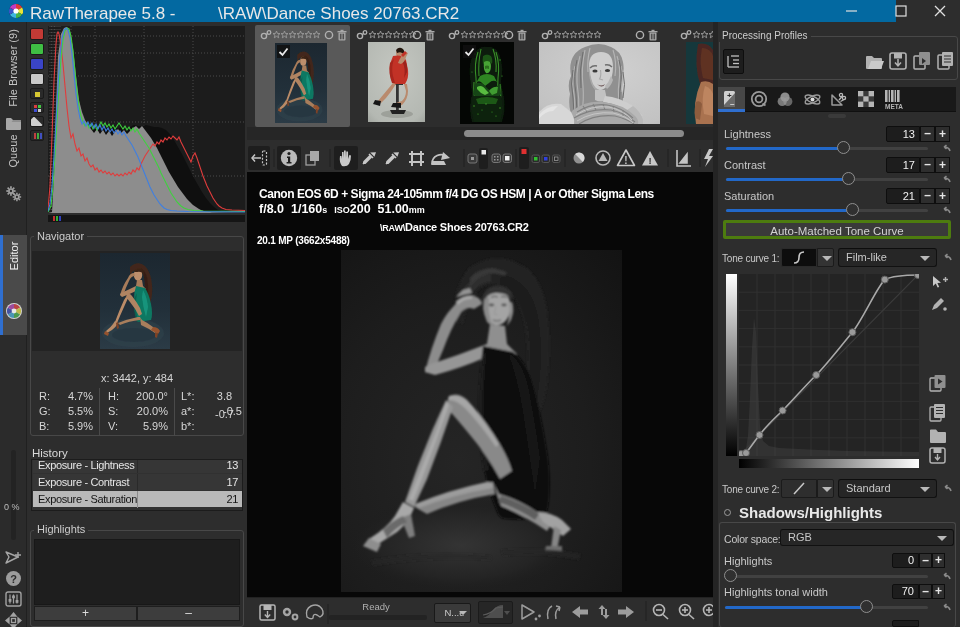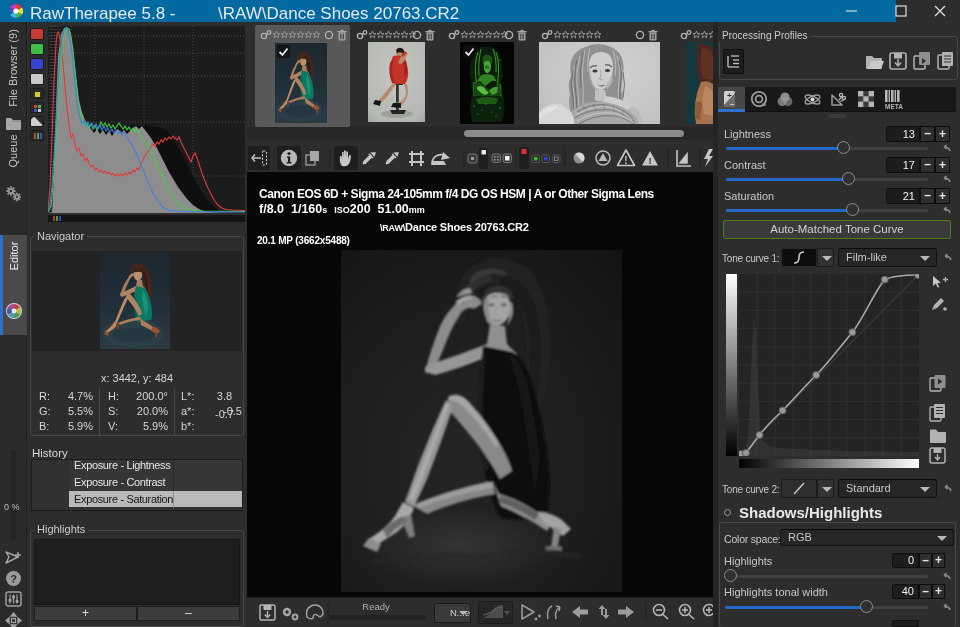--- a/index.html
+++ b/index.html
@@ -10,21 +10,21 @@
 
 #titlebar { top:0; left:0; width:896px; height:22px; background:#0369a1; color:#e8e8e8; font-size:17px; }
 
 #sidebar { top:22px; left:0; width:27px; height:605px; background:#2b2b2b; border-right:1px solid #202020; }
 .vtext { position:absolute; color:#c4c4c4; font-size:11px; white-space:nowrap; transform:rotate(-90deg); transform-origin:center; }
 
 #leftpanel { top:22px; left:27px; width:220px; height:566px; background:#2d2d2d; }
 .frame { position:absolute; border:1px solid #484848; border-radius:3px; }
 .frame-label { position:absolute; background:#2d2d2d; padding:0 3px; color:#cccccc; font-size:11px; line-height:12px; }
 
-.hrow { position:absolute; left:6px; width:206px; height:16px; background:#363636; color:#e6e6e6; font-size:11px; line-height:16px; letter-spacing:-0.35px;margin-left:36px; }
+.hrow { position:absolute; left:6px; width:206px; height:16px; background:#363636; color:#e6e6e6; font-size:11px; line-height:16px; letter-spacing:-0.35px; }
 .hrow .val { position:absolute; right:4px; }
 .hrow .nm { position:absolute; left:5px; }
 
 #center { top:22px; left:247px; width:466px; height:605px; background:#2d2d2d; }
 #filmstrip { position:absolute; top:0; left:0; width:466px; height:118px; background:#2d2d2d; border-bottom:2px solid #242424; }
 #toolbar { position:absolute; top:120px; left:0; width:466px; height:50px; background:#2d2d2d; }
 #imagearea { position:absolute; top:150px; left:0; width:466px; height:425px; background:#070707; }
 #bottombar { position:absolute; top:575px; left:0; width:466px; height:30px; background:#2d2d2d; border-top:1px solid #222; }
 
 #rsep { top:22px; left:713px; width:5px; height:605px; background:#242424; }
@@ -693,21 +693,21 @@
             <circle cx="40" cy="11" r="4.2"></circle>
             <circle cx="40" cy="11" r="1.7" fill="#2d2d2d"></circle>
             <circle cx="48" cy="16" r="3.4"></circle>
             <circle cx="48" cy="16" r="1.4" fill="#2d2d2d"></circle>
           </g>
         <path d="M60 16 Q58 8 64 5 Q71 2 75 8 Q78 13 73 16 L70 14 Q66 12 66 17 Q64 19 60 16 Z" fill="none" stroke="#a5a5a5" stroke-width="1.4"></path>
         <line x1="81" y1="3" x2="81" y2="23" stroke="#242424" stroke-width="1.5"></line>
         <text x="129" y="9" text-anchor="middle" font-family="Liberation Sans" font-size="9.5" fill="#b0b0b0">Ready</text>
         <rect x="82" y="14" width="98" height="5" rx="2" fill="#232323"></rect>
       </svg>
-      <div class="abs" style="left:187px;top:5px;width:37px;height:20px;background:#3a3a3a;border:1px solid #191919;border-radius:2px;color:#ccc;font-size:9.5px;line-height:18px;text-align:right;padding-left:4px">N...e <span style="position:absolute;right:3px;top:7px;width:0;height:0;border-left:4px solid transparent;border-right:4px solid transparent;border-top:4px solid #b9b9b9"></span></div>
+      <div class="abs" style="left:187px;top:5px;width:37px;height:20px;background:#3a3a3a;border:1px solid #191919;border-radius:2px;color:#ccc;font-size:9.5px;line-height:18px;text-align:center;padding-left:4px">N...e <span style="position:absolute;right:3px;top:7px;width:0;height:0;border-left:4px solid transparent;border-right:4px solid transparent;border-top:4px solid #b9b9b9"></span></div>
       <div class="abs" style="left:231px;top:3px;width:35px;height:23px;background:#262626;border:1px solid #1b1b1b;border-radius:2px">
         <svg width="33" height="21" viewBox="0 0 33 21">
             <path d="M4 16 Q10 14 14 8 Q18 3 24 3 L24 16 Z" fill="#4e4e4e"></path>
             <path d="M4 13 Q12 12 17 6 L24 5" stroke="#5a5a5a" stroke-width="1.2" fill="none"></path>
             <path d="M25 9 l6 0 -3 4 z" fill="#4e4e4e"></path>
           </svg>
       </div>
       <svg class="abs" style="left:273px;top:5px" width="120" height="20" viewBox="0 0 120 20">
         <path d="M2 2 L2 16 L14 9 Z" fill="none" stroke="#9c9c9c" stroke-width="1.5" stroke-linejoin="round"></path>
         <circle cx="16" cy="16" r="1.4" fill="#9c9c9c"></circle>
@@ -858,21 +858,21 @@
     <div class="valbox" style="left:168px;top:166px;width:34px;height:16px;line-height:14px;padding-right:4px">21</div>
     <div class="spin" style="left:202px;top:166px;width:15px;height:16px;line-height:13px">–</div>
     <div class="spin" style="left:217px;top:166px;width:15px;height:16px;line-height:14px">+</div>
     <div class="sliderline" style="left:8px;top:187px;width:202px"></div>
     <div class="sliderfill" style="left:8px;top:187px;width:127px"></div>
     <div class="knob" style="left:128px;top:181px"></div>
     <svg class="abs resetarrow" style="left:222px;top:184px" width="12" height="9" viewBox="0 0 12 9">
         <path d="M10 7 Q9 3 4 3 M4 3 L6.5 1 M4 3 L6.5 5" stroke="#8a8a8a" stroke-width="1.6" fill="none"></path>
       </svg>
 
-    <div class="abs" style="left:5px;top:198px;width:228px;height:19px;background:#3a3a3a;border:1px solid #4d7c0f;border-radius:2px;color:#d2d2d2;font-size:11.5px;text-align:center;line-height:17px">Auto-Matched Tone Curve</div>
+    <div class="abs" style="left:5px;top:198px;width:228px;height:19px;background:#3a3a3a;border:3px solid #4d7c0f;border-radius:2px;color:#d2d2d2;font-size:11.5px;text-align:center;line-height:17px">Auto-Matched Tone Curve</div>
 
     <div class="abs lbl" style="left:4px;top:231px;font-size:10px;letter-spacing:-0.2px">Tone curve 1:</div>
     <div class="abs" style="left:63px;top:226px;width:36px;height:19px;background:#0d0d0d;border:1px solid #2a2a2a;border-radius:2px 0 0 2px">
       <svg width="34" height="17" viewBox="0 0 34 17">
           <path d="M12 14 Q17 14 17 8.5 Q17 3 22 3" stroke="#c8c8c8" stroke-width="1.6" fill="none"></path>
         </svg>
     </div>
     <div class="abs" style="left:99px;top:226px;width:17px;height:19px;background:#333;border:1px solid #1b1b1b;border-radius:0 2px 2px 0">
       <span style="position:absolute;left:3.5px;top:7px;width:0;height:0;border-left:5px solid transparent;border-right:5px solid transparent;border-top:5px solid #b9b9b9"></span>
     </div>
@@ -992,21 +992,21 @@
     <div class="abs lbl" style="left:6px;top:533px">Highlights</div>
     <div class="valbox" style="left:174px;top:531px;width:27px;height:15px;line-height:13px;padding-right:4px">0</div>
     <div class="spin" style="left:201px;top:531px;width:13px;height:15px;line-height:12px">–</div>
     <div class="spin" style="left:214px;top:531px;width:13px;height:15px;line-height:13px">+</div>
     <div class="sliderline" style="left:7px;top:553px;width:203px"></div>
     <div class="knob" style="left:6px;top:547px"></div>
     <svg class="abs resetarrow" style="left:222px;top:550px" width="12" height="9" viewBox="0 0 12 9">
         <path d="M10 7 Q9 3 4 3 M4 3 L6.5 1 M4 3 L6.5 5" stroke="#8a8a8a" stroke-width="1.6" fill="none"></path>
       </svg>
     <div class="abs lbl" style="left:6px;top:564px">Highlights tonal width</div>
-    <div class="valbox" style="left:174px;top:562px;width:27px;height:15px;line-height:13px;padding-right:4px">40</div>
+    <div class="valbox" style="left:174px;top:562px;width:27px;height:15px;line-height:13px;padding-right:4px">70</div>
     <div class="spin" style="left:201px;top:562px;width:13px;height:15px;line-height:12px">–</div>
     <div class="spin" style="left:214px;top:562px;width:13px;height:15px;line-height:13px">+</div>
     <div class="sliderline" style="left:7px;top:584px;width:203px"></div>
     <div class="sliderfill" style="left:7px;top:584px;width:142px"></div>
     <div class="knob" style="left:142px;top:578px"></div>
     <svg class="abs resetarrow" style="left:222px;top:581px" width="12" height="9" viewBox="0 0 12 9">
         <path d="M10 7 Q9 3 4 3 M4 3 L6.5 1 M4 3 L6.5 5" stroke="#8a8a8a" stroke-width="1.6" fill="none"></path>
       </svg>
     <div class="valbox" style="left:174px;top:598px;width:27px;height:7px"></div>
   </div>

